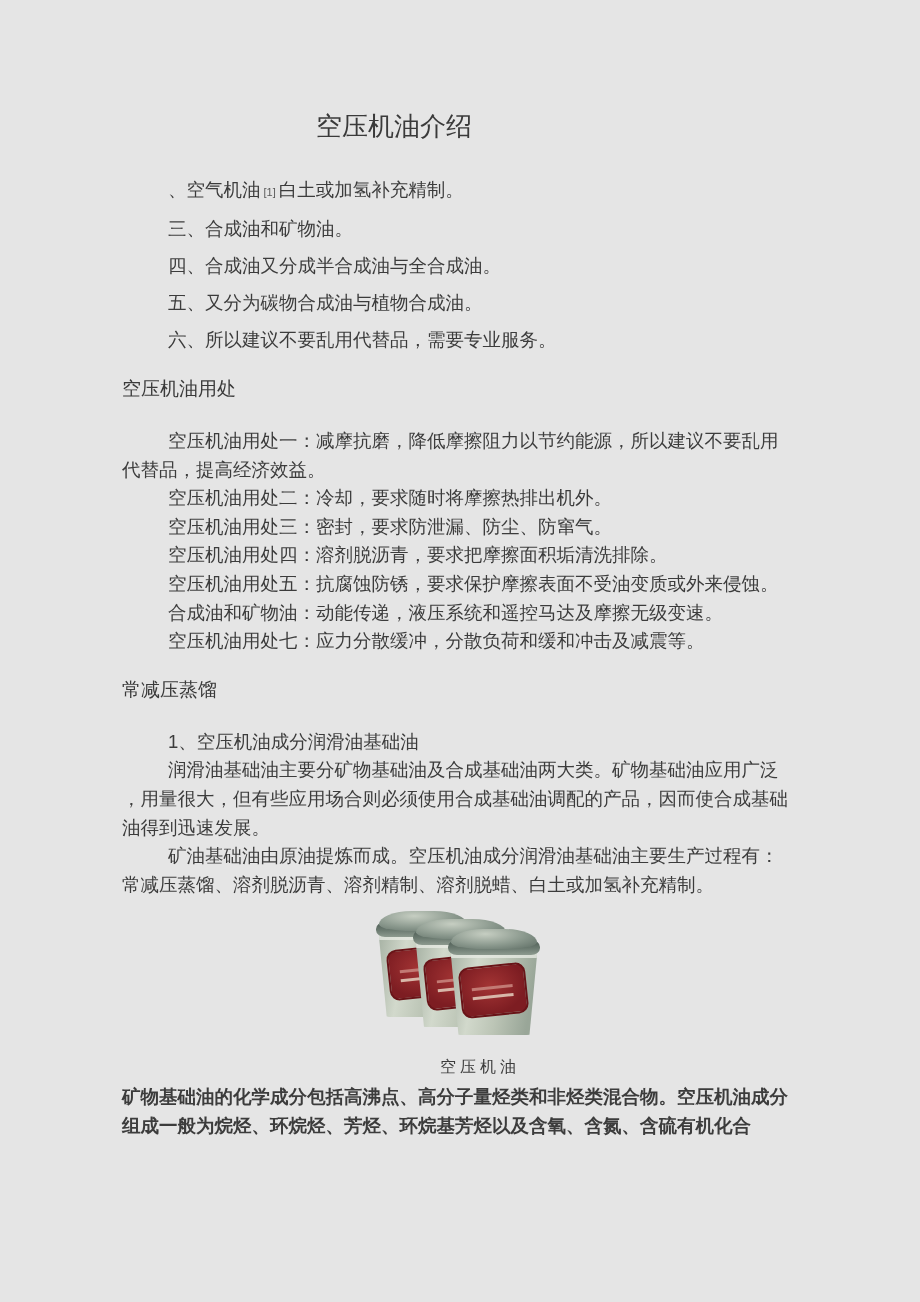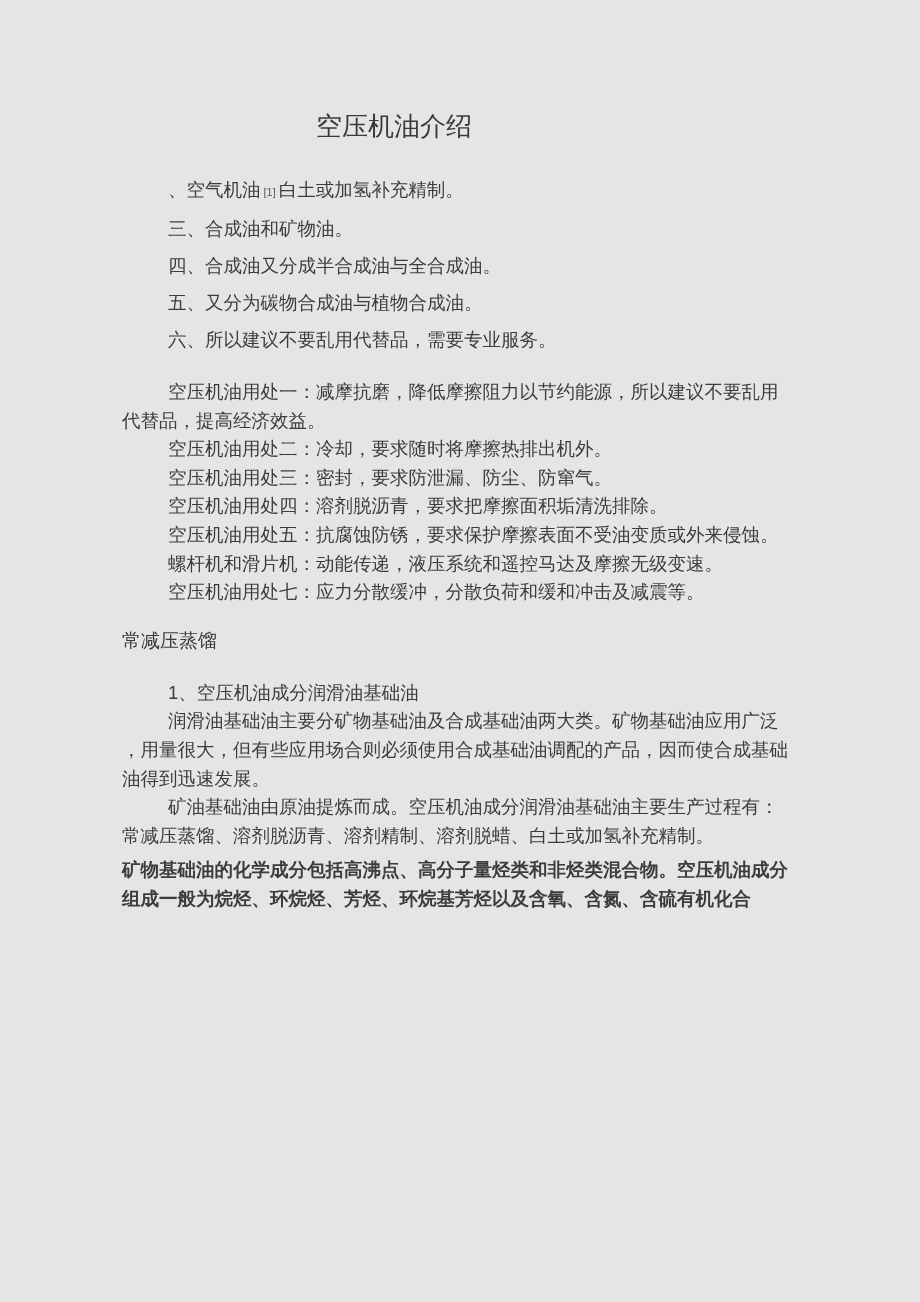--- a/index.html
+++ b/index.html
@@ -122,32 +122,56 @@
   <div class="content">
 
     <h1 class="doc-title">空压机油介绍</h1>
 
     <p class="intro-item"><span>、空气机油</span><span class="fnref">[1]</span><span>白土或加氢补充精制。</span></p>
     <p class="intro-item">三、合成油和矿物油。</p>
     <p class="intro-item">四、合成油又分成半合成油与全合成油。</p>
     <p class="intro-item">五、又分为碳物合成油与植物合成油。</p>
     <p class="intro-item">六、所以建议不要乱用代替品，需要专业服务。</p>
 
+    <h2 class="sec-heading">空压机油用处</h2>
 
     <p class="body-p first">空压机油用处一：减摩抗磨，降低摩擦阻力以节约能源，所以建议不要乱用代替品，提高经济效益。</p>
     <p class="body-p">空压机油用处二：冷却，要求随时将摩擦热排出机外。</p>
     <p class="body-p">空压机油用处三：密封，要求防泄漏、防尘、防窜气。</p>
     <p class="body-p">空压机油用处四：溶剂脱沥青，要求把摩擦面积垢清洗排除。</p>
     <p class="body-p">空压机油用处五：抗腐蚀防锈，要求保护摩擦表面不受油变质或外来侵蚀。</p>
-    <p class="body-p">螺杆机和滑片机：动能传递，液压系统和遥控马达及摩擦无级变速。</p>
+    <p class="body-p">合成油和矿物油：动能传递，液压系统和遥控马达及摩擦无级变速。</p>
     <p class="body-p">空压机油用处七：应力分散缓冲，分散负荷和缓和冲击及减震等。</p>
 
     <h2 class="sec-heading comp">常减压蒸馏</h2>
 
     <p class="body-p first">1、空压机油成分润滑油基础油</p>
     <p class="body-p">润滑油基础油主要分矿物基础油及合成基础油两大类。矿物基础油应用广泛，用量很大，但有些应用场合则必须使用合成基础油调配的产品，因而使合成基础油得到迅速发展。</p>
     <p class="body-p">矿油基础油由原油提炼而成。空压机油成分润滑油基础油主要生产过程有：常减压蒸馏、溶剂脱沥青、溶剂精制、溶剂脱蜡、白土或加氢补充精制。</p>
 
+    <figure class="oil-figure">
+      <div class="pails">
+        <div class="pail pail-a">
+          <div class="pail-body"></div>
+          <div class="label"></div>
+          <div class="rim"></div>
+          <div class="lid"></div>
+        </div>
+        <div class="pail pail-b">
+          <div class="pail-body"></div>
+          <div class="label"></div>
+          <div class="rim"></div>
+          <div class="lid"></div>
+        </div>
+        <div class="pail pail-c">
+          <div class="pail-body"></div>
+          <div class="label"></div>
+          <div class="rim"></div>
+          <div class="lid"></div>
+        </div>
+      </div>
+      <figcaption class="fig-caption">空压机油</figcaption>
+    </figure>
 
     <p class="body-p no-indent closing">矿物基础油的化学成分包括高沸点、高分子量烃类和非烃类混合物。空压机油成分组成一般为烷烃、环烷烃、芳烃、环烷基芳烃以及含氧、含氮、含硫有机化合</p>
 
   </div>
 </div>
 
 </body></html>

